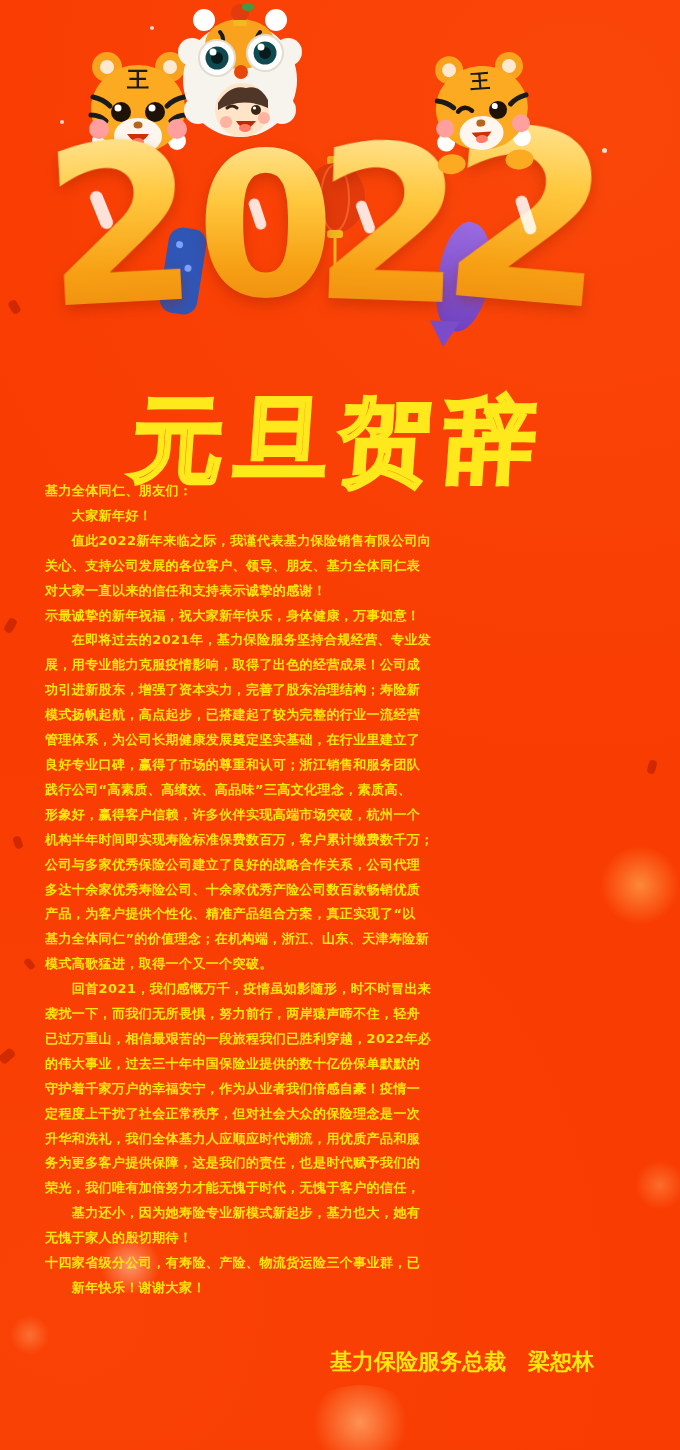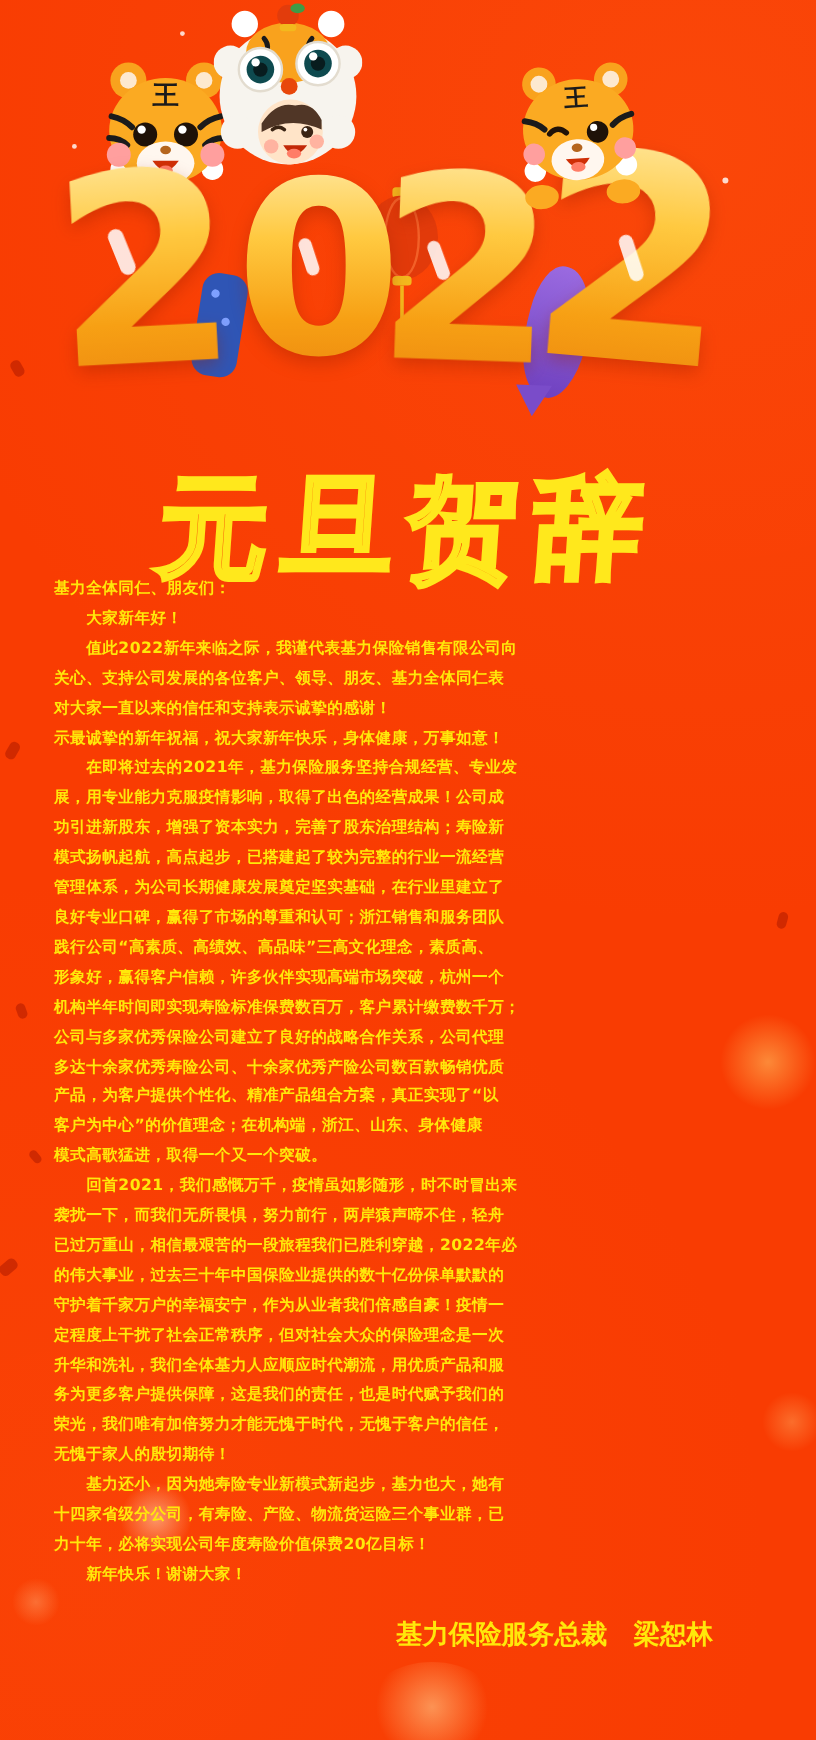--- a/index.html
+++ b/index.html
@@ -205,35 +205,34 @@
       <div class="line i8">功引进新股东，增强了资本实力，完善了股东治理结构；寿险新</div>
       <div class="line i9">模式扬帆起航，高点起步，已搭建起了较为完整的行业一流经营</div>
       <div class="line i10">管理体系，为公司长期健康发展奠定坚实基础，在行业里建立了</div>
       <div class="line i11">良好专业口碑，赢得了市场的尊重和认可；浙江销售和服务团队</div>
       <div class="line i12">践行公司“高素质、高绩效、高品味”三高文化理念，素质高、</div>
       <div class="line i13">形象好，赢得客户信赖，许多伙伴实现高端市场突破，杭州一个</div>
       <div class="line i14">机构半年时间即实现寿险标准保费数百万，客户累计缴费数千万；</div>
       <div class="line i15">公司与多家优秀保险公司建立了良好的战略合作关系，公司代理</div>
       <div class="line i16">多达十余家优秀寿险公司、十余家优秀产险公司数百款畅销优质</div>
       <div class="line i17">产品，为客户提供个性化、精准产品组合方案，真正实现了“以</div>
-      <div class="line i18">客户为中心”的价值理念；在机构端，浙江、山东、身体健康</div>
+      <div class="line i18">基力全体同仁”的价值理念；在机构端，浙江、山东、天津寿险新</div>
       <div class="line i19">模式高歌猛进，取得一个又一个突破。</div>
       <div class="line i20">　　回首2021，我们感慨万千，疫情虽如影随形，时不时冒出来</div>
       <div class="line i21">袭扰一下，而我们无所畏惧，努力前行，两岸猿声啼不住，轻舟</div>
       <div class="line i22">已过万重山，相信最艰苦的一段旅程我们已胜利穿越，2022年必</div>
       <div class="line i24">的伟大事业，过去三十年中国保险业提供的数十亿份保单默默的</div>
       <div class="line i25">守护着千家万户的幸福安宁，作为从业者我们倍感自豪！疫情一</div>
       <div class="line i26">定程度上干扰了社会正常秩序，但对社会大众的保险理念是一次</div>
       <div class="line i27">升华和洗礼，我们全体基力人应顺应时代潮流，用优质产品和服</div>
       <div class="line i28">务为更多客户提供保障，这是我们的责任，也是时代赋予我们的</div>
       <div class="line i29">荣光，我们唯有加倍努力才能无愧于时代，无愧于客户的信任，</div>
+      <div class="line i31">　　基力还小，因为她寿险专业新模式新起步，基力也大，她有</div>
       <div class="line i30">无愧于家人的殷切期待！</div>
-      <div class="line i31">　　基力还小，因为她寿险专业新模式新起步，基力也大，她有</div>
       <div class="line i32">十四家省级分公司，有寿险、产险、物流货运险三个事业群，已</div>
-      <div class="line i34">力十年，必将实现公司年度寿险价值保费20亿目标！</div>
       <div class="line i35">　　新年快乐！谢谢大家！</div>
     </div>
 
   <div class="signature">基力保险服务总裁　梁恕林</div>
 
   <div class="glow g1"></div>
   <div class="glow g2"></div>
   <div class="glow g3"></div>
   <div class="glow g4"></div>
   <div class="glow g5"></div>

